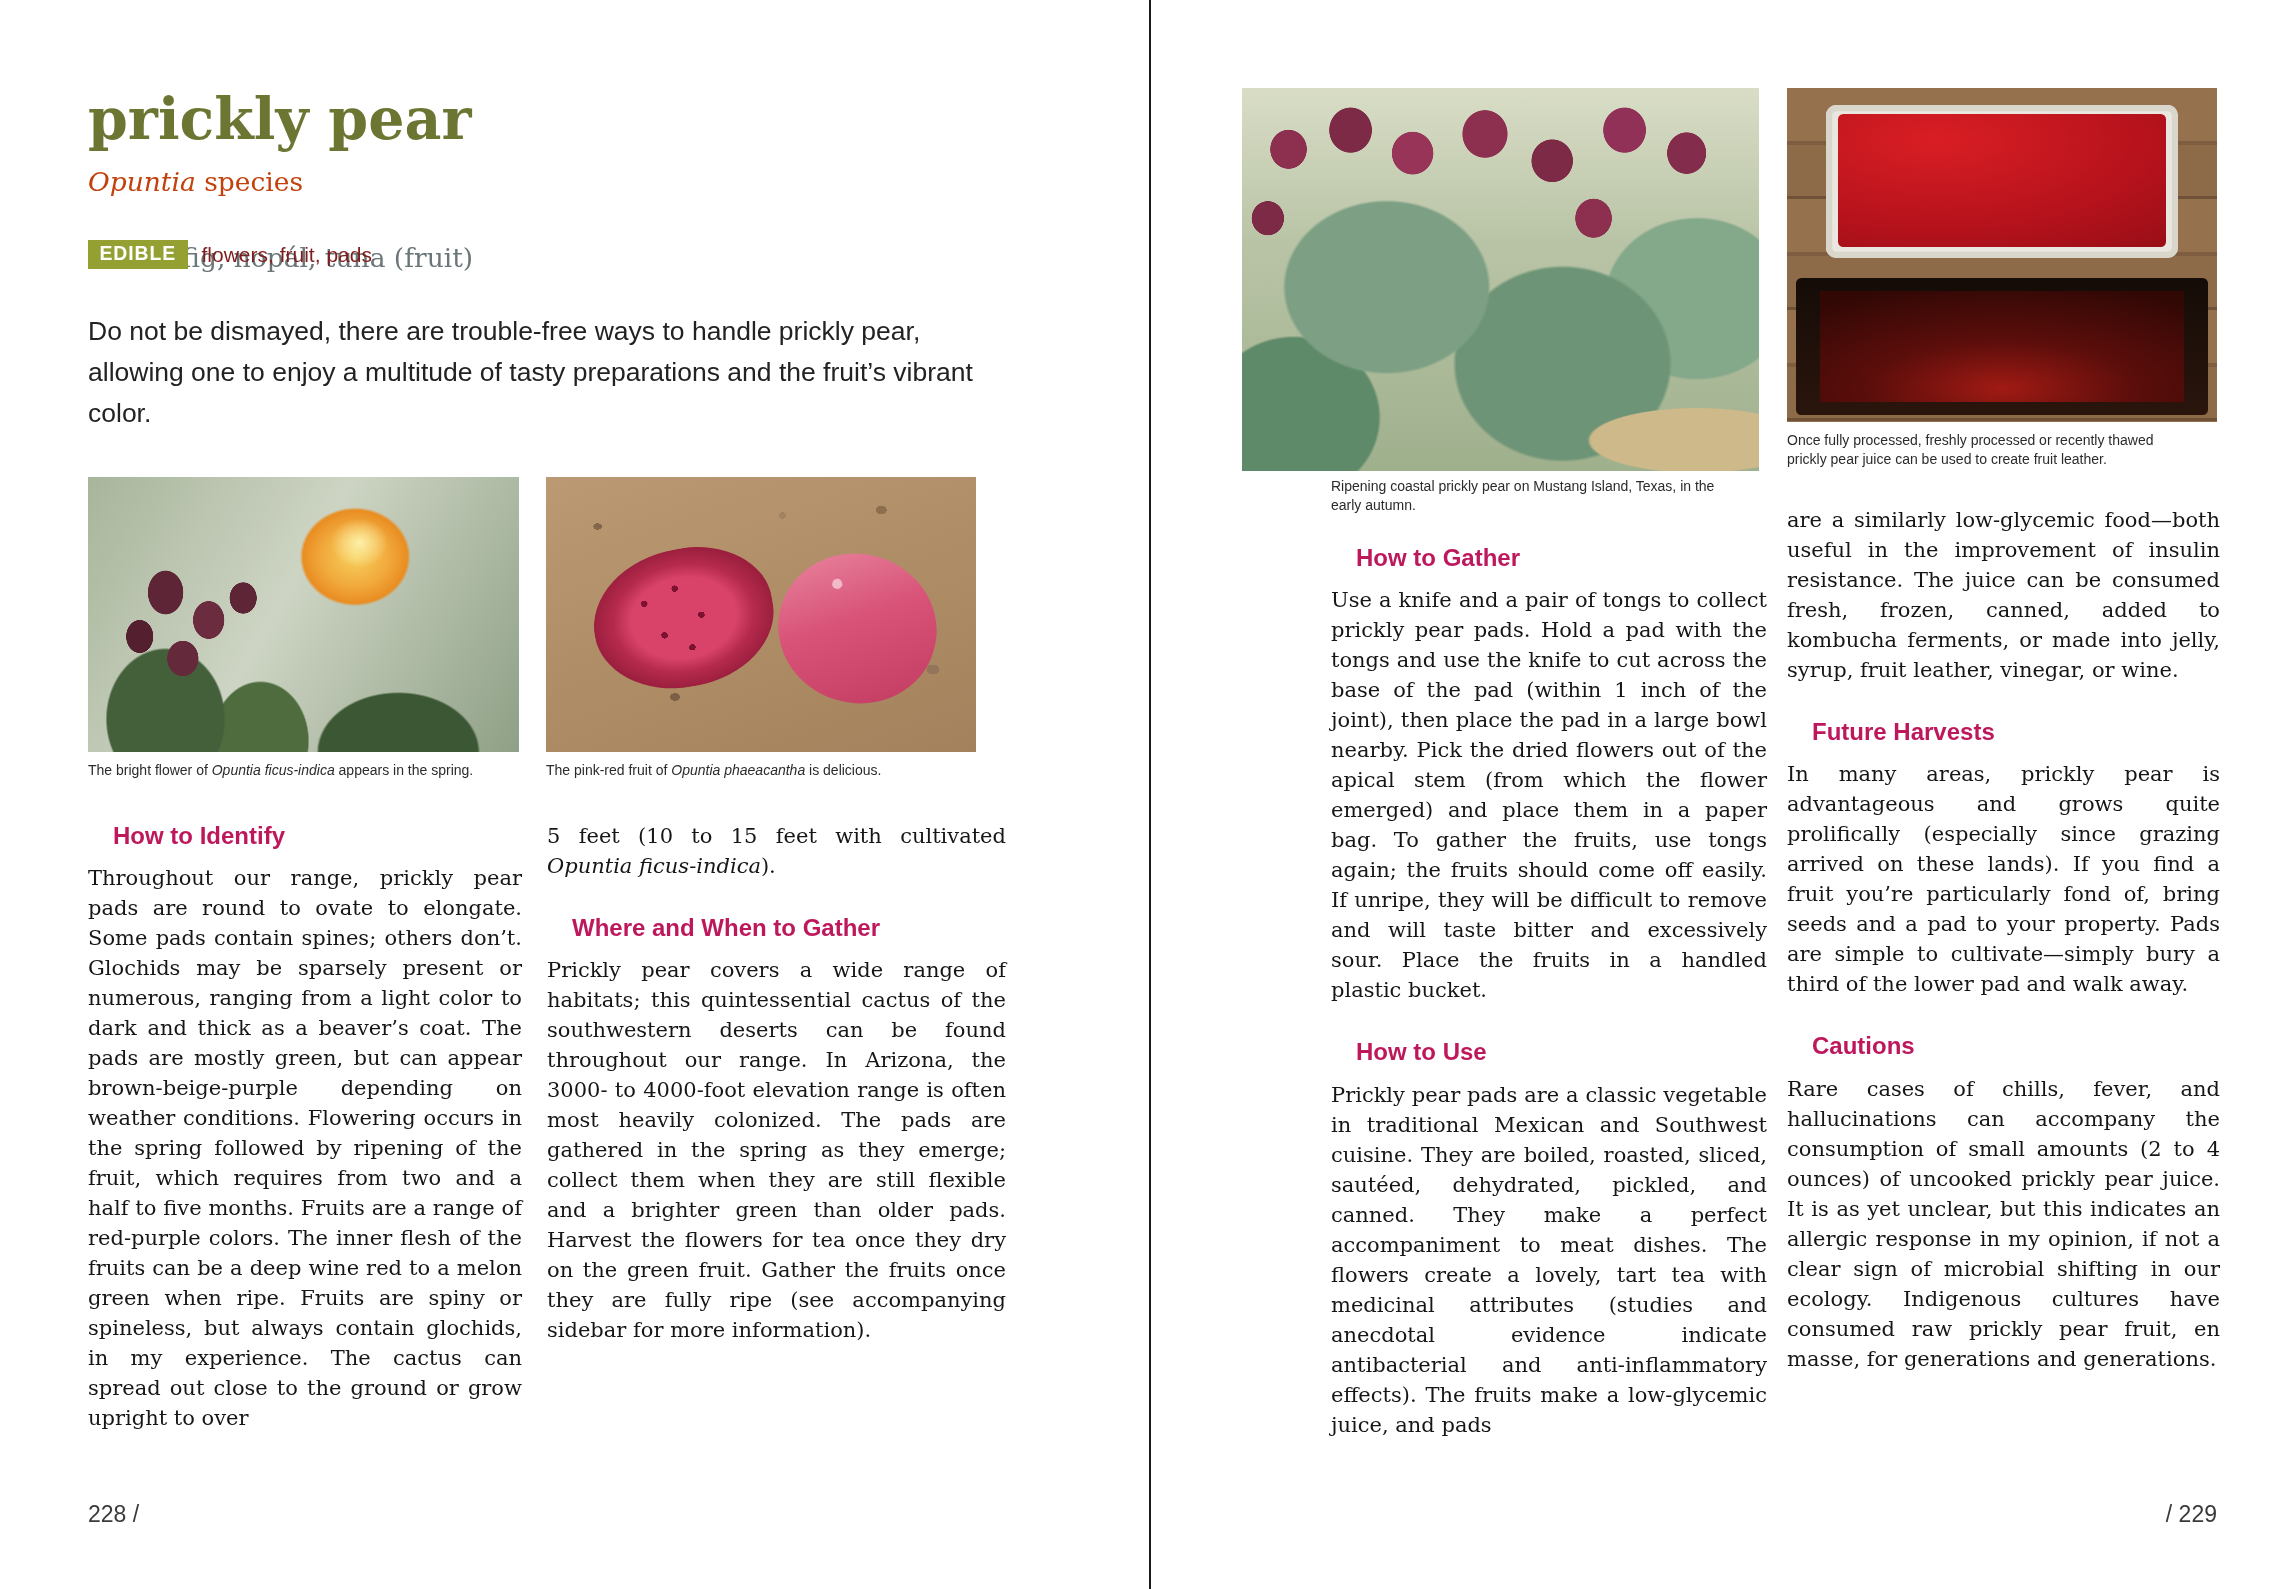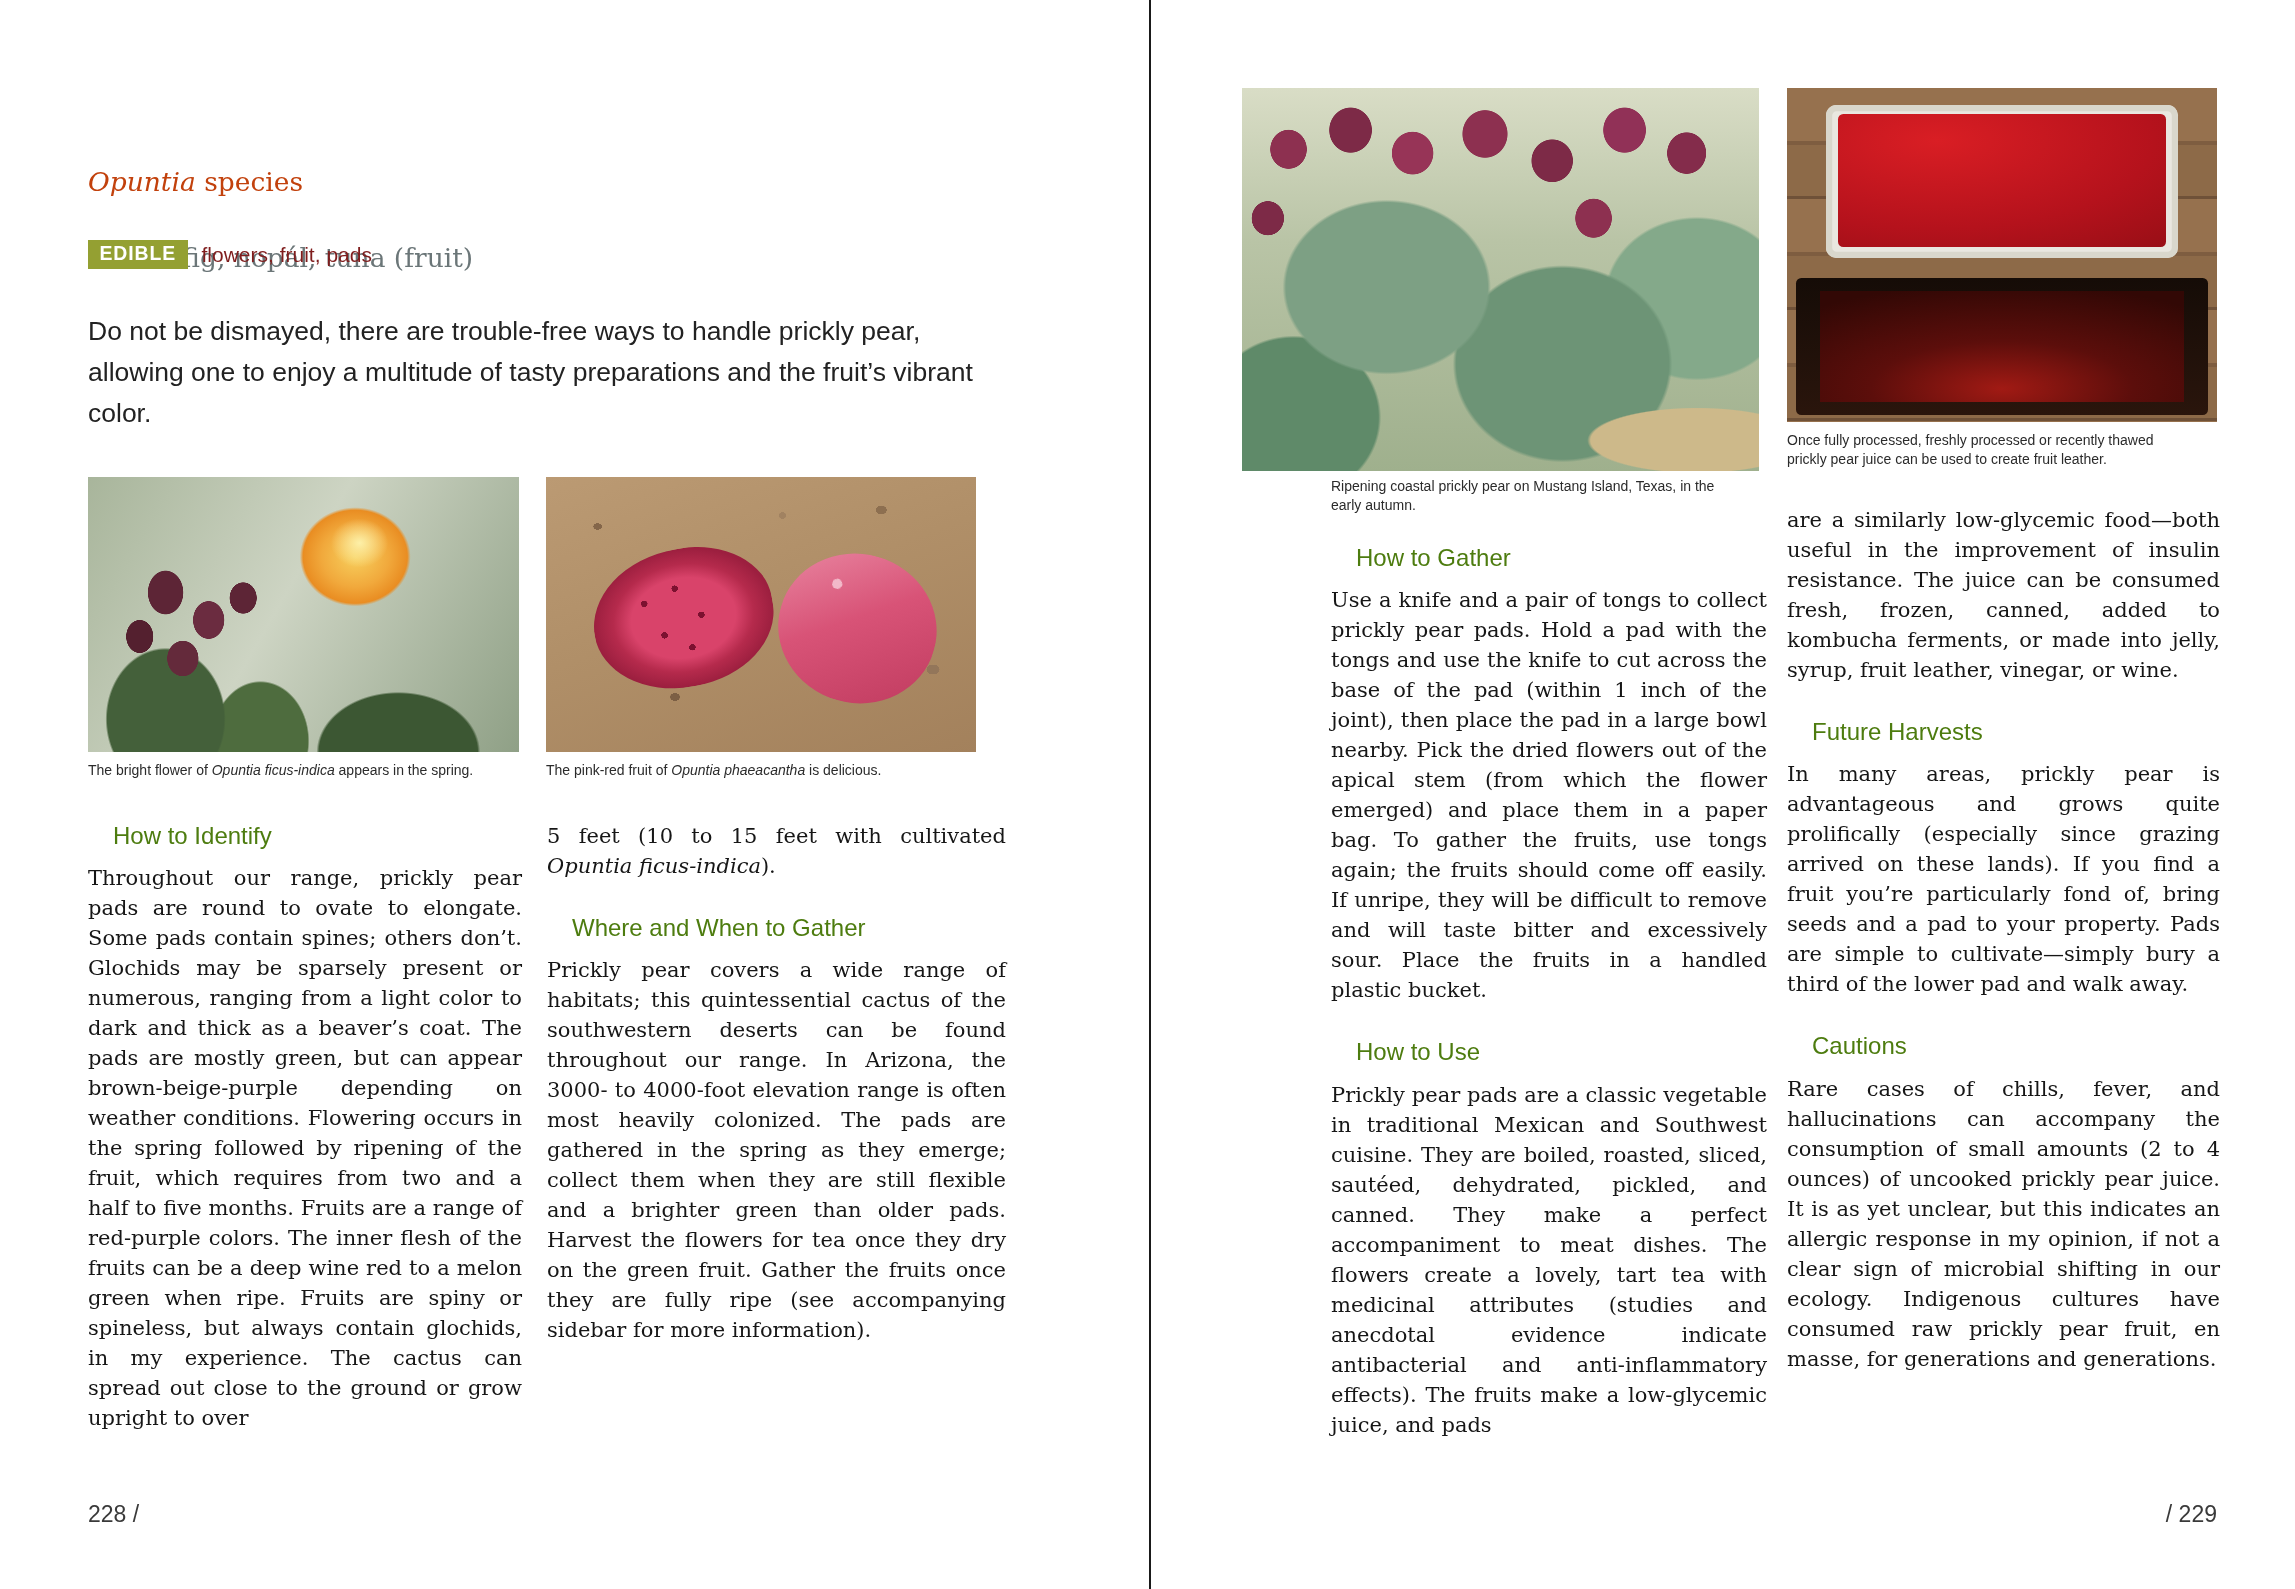--- a/index.html
+++ b/index.html
@@ -15,21 +15,21 @@
   .badge-row{display:flex;align-items:center;gap:14px;}
   .badge{background:#94a032;color:#ffffff;font-weight:bold;font-size:19.4px;letter-spacing:0.9px;
          padding:4.4px 11.5px 5.3px 11.5px;line-height:1;}
   .badge-follow{font-size:21px;color:#7f1d1d;}
   .intro{font-size:26.5px;line-height:41px;color:#222222;}
   .caption{font-size:14px;line-height:19.4px;color:#2b2b2b;}
   .caption i{font-style:italic;}
   .col{font-family:"DejaVu Serif",serif;font-size:21px;line-height:30px;color:#161616;}
   .col p{margin:0;text-align:justify;}
   .col p i{font-style:italic;}
-  .section-h{font-family:"Liberation Sans",sans-serif;font-size:24px;font-weight:normal;color:#4d7c0f;
+  .section-h{font-family:"Liberation Sans",sans-serif;font-size:24px;font-weight:bold;color:#be185d;
              margin:0 0 12.4px 25px;text-align:left;}
   .mt{margin-top:32px;}
   .pagenum{font-size:23px;color:#3a3a3a;}
 
   
   .gutter{left:1149px;top:0;width:1.8px;height:1589px;background:#1a1a1a;}
 
   
   .photo{overflow:hidden;}
   .ph-flower{
@@ -99,20 +99,21 @@
   .jar-liquid{left:6%;top:9%;right:6%;bottom:10%;
         background:radial-gradient(80% 95% at 50% 88%, #a11a14 0%, #5c0e0b 45%, #320805 100%);}
 </style>
 </head>
 <body>
 
 <div id="spread">
 
   <div class="abs" style="left:0;top:0;width:1149px;height:1589px;">
 
+    <div class="abs title" style="left:88px;top:88px;width:795px;">prickly pear</div>
 
     <div class="abs species" style="left:88px;top:166px;width:795px;"><i>Opuntia</i> species</div>
 
     <div class="abs common" style="left:88px;top:203px;width:795px;margin-top:39px;">Indian fig, nopál, tuna (fruit)</div>
 
     <div class="abs badge-row" style="left:88px;top:240px;">
       <span class="badge">EDIBLE</span>
       <span class="badge-follow">flowers, fruit, pads</span>
     </div>
 

